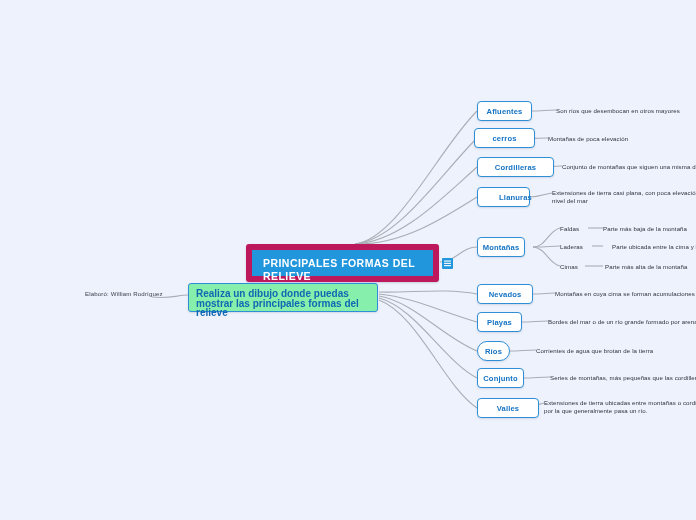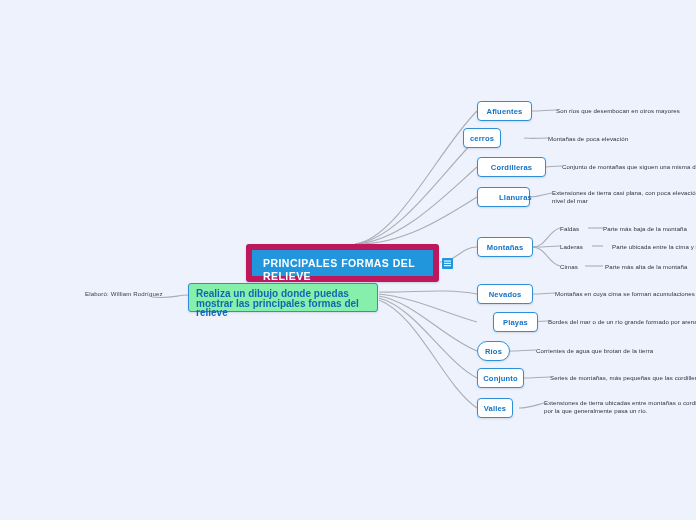--- a/index.html
+++ b/index.html
@@ -174,37 +174,37 @@
 
   <div class="author">
     <span>Elaboró:  William Rodríguez</span>
   </div>
 
   <div class="topic" style="left:477px; top:101px; width:55px;text-align:center;">
     <span>Afluentes</span>
   </div>
   <div class="desc" style="left:556px; top:107px;">Son ríos que desembocan en otros mayores</div>
 
-  <div class="topic" style="left:463px; top:128px; width:38px;">
+  <div class="topic" style="left:474px; top:128px; width:61px;">
     <span>cerros</span>
   </div>
   <div class="desc" style="left:548px; top:135px;">Montañas de poca elevación</div>
 
-  <div class="topic" style="left:477px; top:157px; width:69px;">
+  <div class="topic" style="left:477px; top:157px; width:77px;">
     <span>Cordilleras</span>
   </div>
   <div class="desc" style="left:562px; top:163px;">Conjunto de montañas que siguen una misma d</div>
 
   <div class="topic" style="left:477px; top:187px; width:53px;padding-left:24px;">
     <span>Llanuras</span>
   </div>
   <div class="desc" style="left:552px; top:189px;">Extensiones de tierra casi plana, con poca elevació
 nivel del mar</div>
 
-  <div class="topic" style="left:477px; top:237px; width:56px;">
+  <div class="topic" style="left:477px; top:237px; width:48px;">
     <span>Montañas</span>
   </div>
 
   <div class="subtopic" style="left:560px; top:225px;">
     <span>Faldas</span>
   </div>
   <div class="desc" style="left:603px; top:225px;">Parte más baja de la montaña</div>
 
   <div class="subtopic" style="left:560px; top:243px;">
     <span>Laderas</span>
@@ -214,34 +214,34 @@
   <div class="subtopic" style="left:560px; top:263px;">
     <span>Cimas</span>
   </div>
   <div class="desc" style="left:605px; top:263px;">Parte más alta de la montaña</div>
 
   <div class="topic" style="left:477px; top:284px; width:56px;">
     <span>Nevados</span>
   </div>
   <div class="desc" style="left:555px; top:290px;">Montañas en cuya cima se forman acumulaciones d</div>
 
-  <div class="topic" style="left:477px; top:312px; width:45px;margin-left:16px;">
+  <div class="topic" style="left:477px; top:312px; width:45px;">
     <span>Playas</span>
   </div>
   <div class="desc" style="left:548px; top:318px;">Bordes del mar o de un río grande formado por arena</div>
 
   <div class="topic" style="left:477px; top:341px; width:33px;border-radius:10px;">
     <span>Ríos</span>
   </div>
   <div class="desc" style="left:536px; top:347px;">Corrientes de agua que brotan de la tierra</div>
 
   <div class="topic" style="left:477px; top:368px; width:47px;">
     <span>Conjunto</span>
   </div>
   <div class="desc" style="left:550px; top:374px;">Series de montañas, más pequeñas que las cordillera</div>
 
-  <div class="topic" style="left:477px; top:398px; width:36px;">
+  <div class="topic" style="left:477px; top:398px; width:62px;">
     <span>Valles</span>
   </div>
   <div class="desc" style="left:544px; top:399px;">Extensiones de tierra ubicadas entre montañas o cordi
 por la que generalmente pasa un río.</div>
 
 </div>
 
 </body></html>

